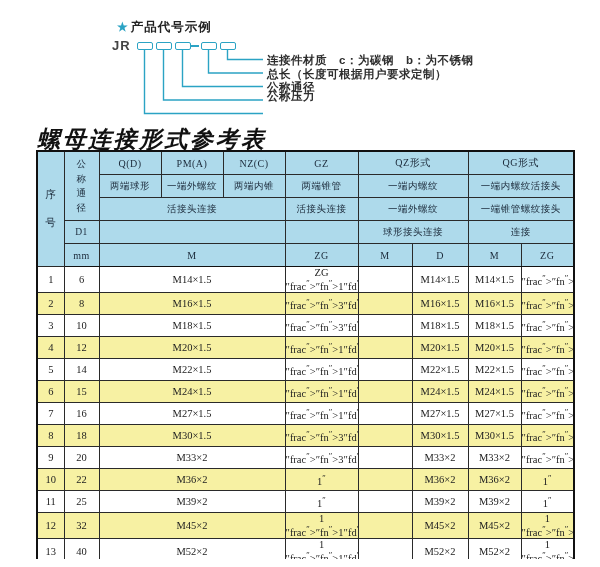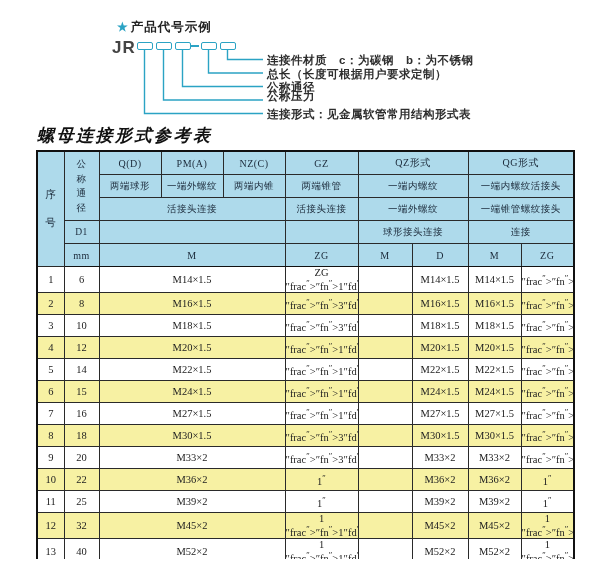--- a/index.html
+++ b/index.html
@@ -14,37 +14,37 @@
     overflow:hidden;font-family:"Liberation Sans",sans-serif;
   }
   
   .diagram{position:absolute;left:0;top:0;width:600px;height:130px;}
   .diagram-heading{
     position:absolute;left:117px;top:19px;font-size:12.5px;font-weight:bold;
     color:#222;letter-spacing:1px;white-space:nowrap;
   }
   .diagram-heading .star{color:var(--accent);margin-right:2px;font-size:12px;}
   .code-prefix{
-    position:absolute;left:112px;top:38px;font-size:17px;font-weight:bold;
+    position:absolute;left:112px;top:38px;font-size:13px;font-weight:bold;
     color:#444;letter-spacing:1px;
   }
   .code-box{
     position:absolute;top:42px;width:14px;height:6px;
     border:1.6px solid var(--accent);border-radius:2px;background:#fff;
   }
   .code-dash{position:absolute;left:191px;top:45px;width:8px;height:2px;background:var(--accent);}
   svg.connectors{position:absolute;left:0;top:0;}
   .conn{stroke:var(--accent);stroke-width:1.4;fill:none;}
   .diagram-label{
     position:absolute;left:267px;font-size:11.5px;font-weight:bold;color:#2e2e2e;
     white-space:nowrap;letter-spacing:0.5px;
   }
   
   .table-title{
-    position:absolute;left:37px;top:124px;font-size:17px;font-weight:bold;
+    position:absolute;left:37px;top:124px;font-size:23px;font-weight:bold;
     font-style:italic;color:#111;letter-spacing:2.5px;
     font-family:"Liberation Serif","DejaVu Serif",serif;
   }
   table.ref{
     position:absolute;left:36px;top:150px;width:537px;
     border-collapse:collapse;table-layout:fixed;
     font-family:"Liberation Serif","DejaVu Serif",serif;
   }
   table.ref td{
     border:1px solid var(--border);text-align:center;vertical-align:middle;
@@ -87,21 +87,20 @@
       <polyline class="conn" points="208.5,50 208.5,73 263,73"></polyline>
       <polyline class="conn" points="182.5,50 182.5,86.5 263,86.5"></polyline>
       <polyline class="conn" points="163.5,50 163.5,100 263,100"></polyline>
       <polyline class="conn" points="144.5,50 144.5,113.5 263,113.5"></polyline>
     </svg>
 
     <div class="diagram-label" style="top:66.5px">总长（长度可根据用户要求定制）</div>
     <div class="diagram-label" style="top:53px">连接件材质　c：为碳钢　b：为不锈钢</div>
     <div class="diagram-label" style="top:80px">公称通径</div>
     <div class="diagram-label" style="top:89px">公称压力</div>
-    <div class="diagram-label" style="top:107px">连接形式：见金属软管常用结构形式表</div>
   </div>
 
   <div class="table-title">螺母连接形式参考表</div>
 
   <table class="ref">
     <colgroup>
       <col style="width:27px">
         <col style="width:35px">
       <col style="width:62px">
         <col style="width:62px">

